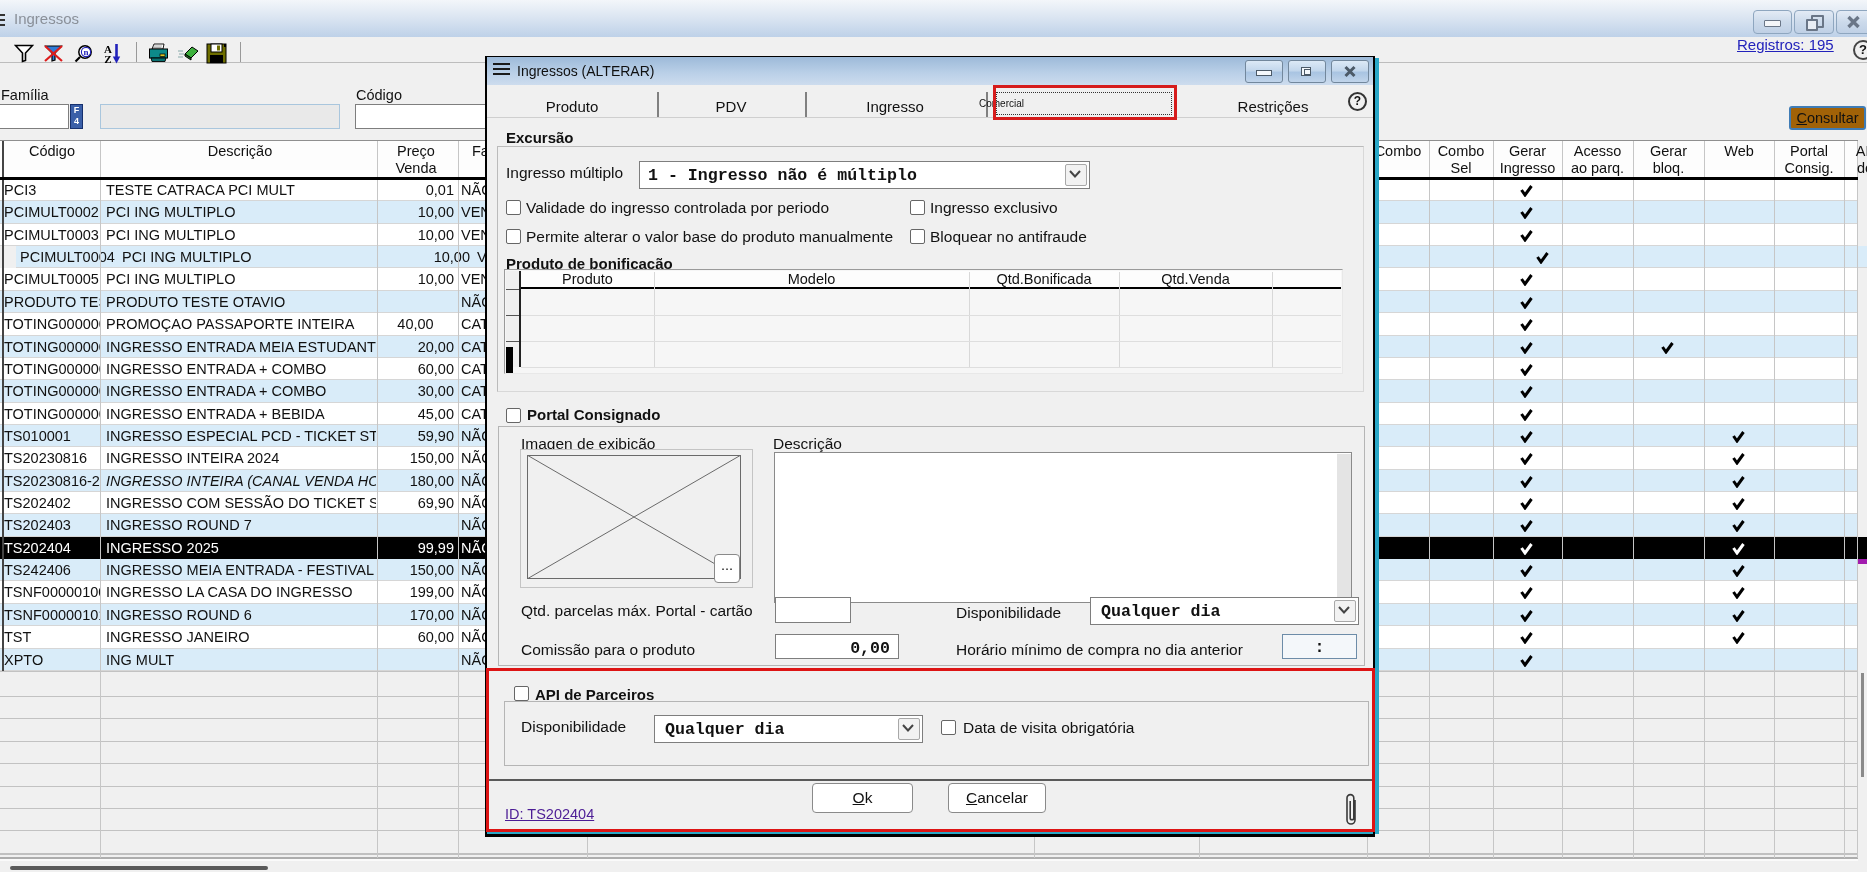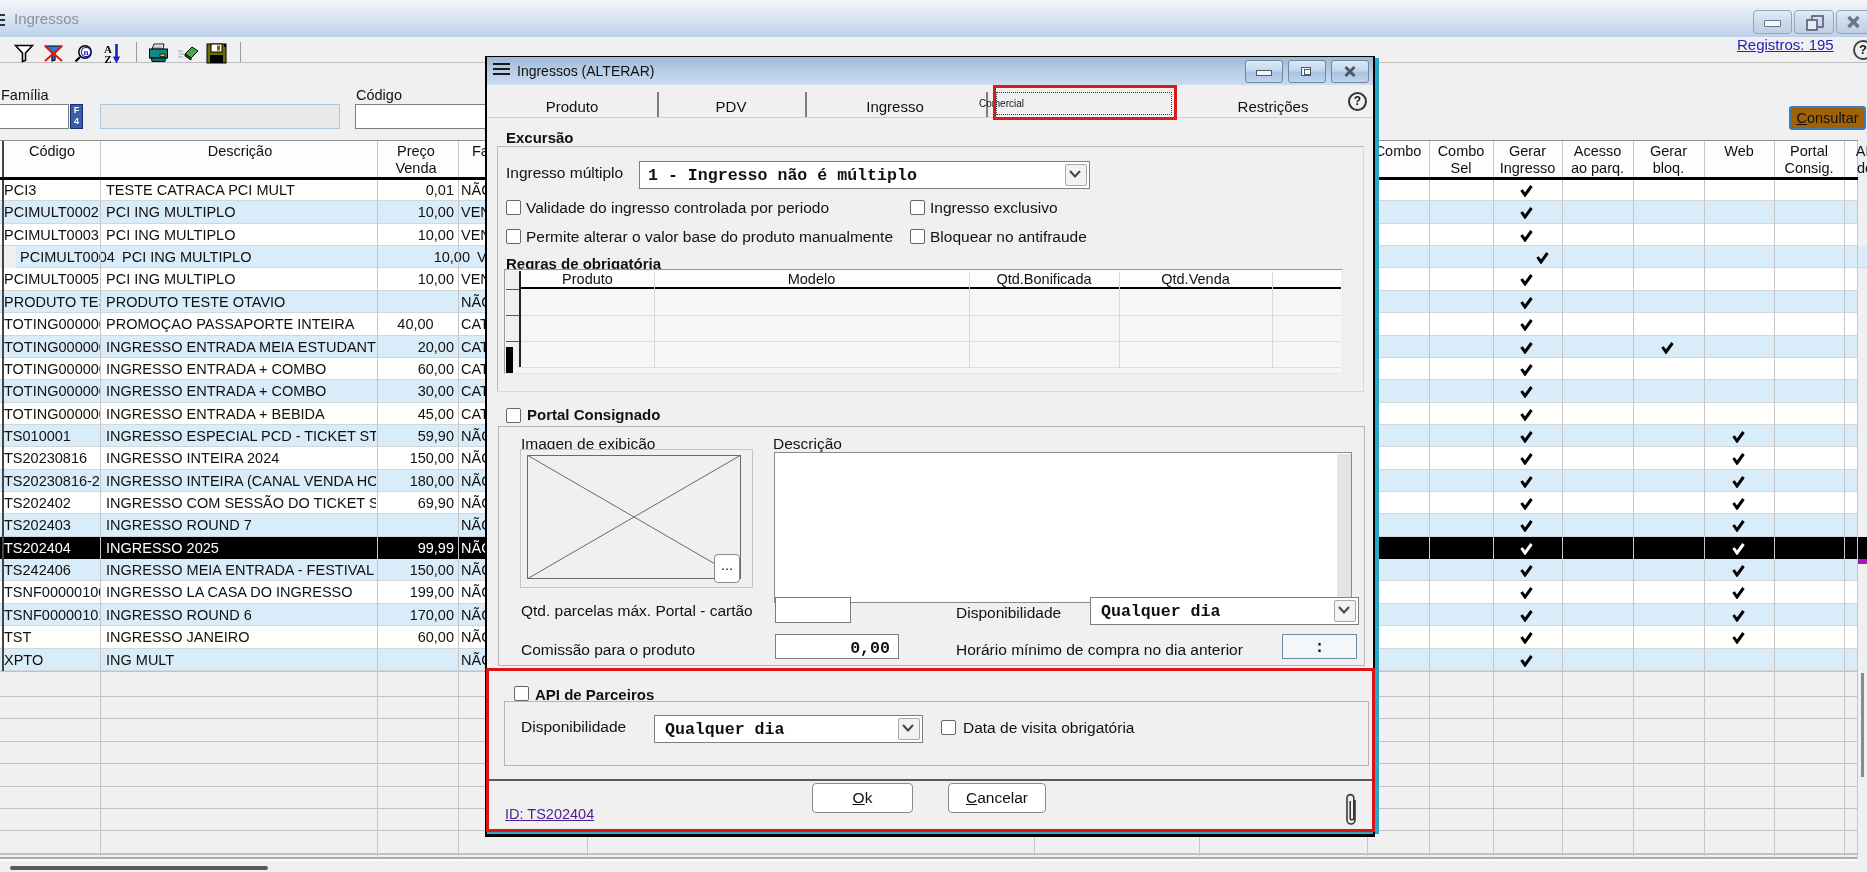--- a/index.html
+++ b/index.html
@@ -206,21 +206,21 @@
 <div class="cell" style="left:461px;top:3px;width:200px;">NÃO</div>
 <div class="ab" style="left:1520px;top:5px;"><svg width="13" height="12" viewBox="0 0 13 12">
           <path d="M1.5 5 L5 10 L11.5 1" stroke="#000" stroke-width="3" fill="none"></path>
         </svg></div>
 <div class="ab" style="left:1732px;top:5px;"><svg width="13" height="12" viewBox="0 0 13 12">
           <path d="M1.5 5 L5 10 L11.5 1" stroke="#000" stroke-width="3" fill="none"></path>
         </svg></div>
 </div>
 <div class="ab" style="left:0;top:470px;width:1858px;height:22px;background:#d9ecf9;border-bottom:1px solid #d6d6d6;box-sizing:border-box;color:#111;">
 <div class="cell" style="left:4px;top:3px;width:96px;">TS20230816-2</div>
-<div class="cell" style="left:106px;top:3px;width:270px;">INGRESSO INTEIRA (CANAL VENDA HO</div>
+<div class="cell" style="left:106px;top:3px;width:270px;font-style:italic;">INGRESSO INTEIRA (CANAL VENDA HO</div>
 <div class="cell" style="left:377px;top:3px;width:77px;text-align:right;">180,00</div>
 <div class="cell" style="left:461px;top:3px;width:200px;">NÃO</div>
 <div class="ab" style="left:1520px;top:5px;"><svg width="13" height="12" viewBox="0 0 13 12">
           <path d="M1.5 5 L5 10 L11.5 1" stroke="#000" stroke-width="3" fill="none"></path>
         </svg></div>
 <div class="ab" style="left:1732px;top:5px;"><svg width="13" height="12" viewBox="0 0 13 12">
           <path d="M1.5 5 L5 10 L11.5 1" stroke="#000" stroke-width="3" fill="none"></path>
         </svg></div>
 </div>
 <div class="ab" style="left:0;top:492px;width:1858px;height:22px;background:#fff;border-bottom:1px solid #d6d6d6;box-sizing:border-box;color:#111;">
@@ -402,21 +402,21 @@
       <path d="M1 1 L6 6.5 L11 1" stroke="#444" stroke-width="2" fill="none"></path>
     </svg>
 <div class="cb" style="left:506px;top:200px;"></div>
 <div class="ab dl" style="left:526px;top:199px;">Validade do ingresso controlada por periodo</div>
 <div class="cb" style="left:910px;top:200px;"></div>
 <div class="ab dl" style="left:930px;top:199px;">Ingresso exclusivo</div>
 <div class="cb" style="left:506px;top:229px;"></div>
 <div class="ab dl" style="left:526px;top:228px;">Permite alterar o valor base do produto manualmente</div>
 <div class="cb" style="left:910px;top:229px;"></div>
 <div class="ab dl" style="left:930px;top:228px;">Bloquear no antifraude</div>
-<div class="ab" style="left:506px;top:255px;font-weight:bold;font-size:15px;">Regras de obrigatória</div>
+<div class="ab" style="left:506px;top:255px;font-weight:bold;font-size:15px;">Produto de bonificação</div>
 <div class="ab" style="left:504px;top:269px;width:839px;height:105px;background:#f6f6f6;border:1px solid #9a9a9a;border-right-color:#e8e8e8;border-bottom-color:#e8e8e8;box-sizing:border-box;"></div>
 <div class="ab" style="left:506px;top:271px;width:835px;height:16px;background:#fdfdfd;"></div>
 <div class="ab" style="left:521px;top:271px;width:133px;text-align:center;">Produto</div>
 <div class="ab" style="left:654px;top:271px;width:315px;text-align:center;">Modelo</div>
 <div class="ab" style="left:969px;top:271px;width:150px;text-align:center;">Qtd.Bonificada</div>
 <div class="ab" style="left:1119px;top:271px;width:153px;text-align:center;">Qtd.Venda</div>
 <div class="ab" style="left:506px;top:287px;width:835px;height:2px;background:#000;"></div>
 <div class="ab" style="left:654px;top:272px;width:1px;height:95px;background:#d8d8d8;"></div>
 <div class="ab" style="left:969px;top:272px;width:1px;height:95px;background:#d8d8d8;"></div>
 <div class="ab" style="left:1119px;top:272px;width:1px;height:95px;background:#d8d8d8;"></div>

